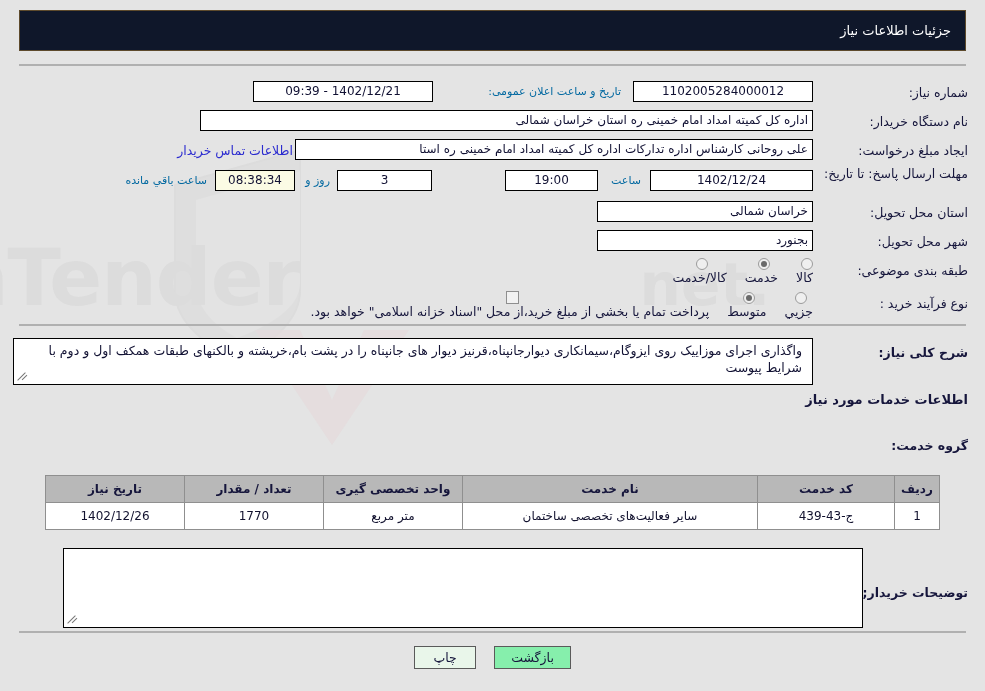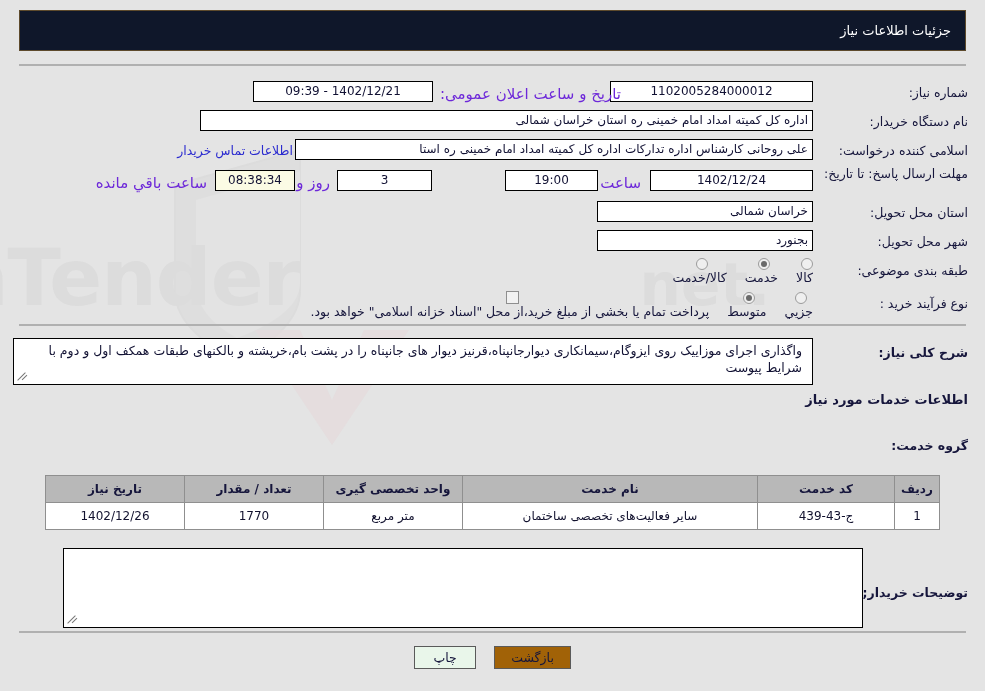--- a/index.html
+++ b/index.html
@@ -89,22 +89,22 @@
     text-align: center;
     white-space: nowrap;
     overflow: hidden;
     position: absolute;
     z-index: 12;
   }
   .fld.rtl-text { text-align: right; direction: rtl; padding-left: 8px; }
   .fld.cream { background: #fbfbe4; }
   .inline-lbl {
     position: absolute;
-    color: #6d28d9;
-    font-size: 15px;
+    color: #0369a1;
+    font-size: 11px;
     white-space: nowrap;
     z-index: 12;
   }
   .link {
     position: absolute;
     color: #2b2bcf;
     font-size: 12.5px;
     text-decoration: none;
     white-space: nowrap;
     cursor: pointer;
@@ -264,21 +264,21 @@
     border: 1px solid #5a5a5a;
     font-size: 12.5px;
     color: #16163c;
     padding: 3px 16px;
     min-width: 62px;
     text-align: center;
     cursor: pointer;
     line-height: 15px;
   }
   .btn-print { background: #e9f6ea; }
-  .btn-back  { background: #a16207; }
+  .btn-back  { background: #86efac; }
 </style>
 </head>
 <body>
 
 <div id="page">
 
   <svg class="watermark" viewBox="0 0 985 691" xmlns="http://www.w3.org/2000/svg">
     <g opacity="0.20">
 
       <path d="M175 185 L300 150 L300 290 Q300 330 237 360 Q175 330 175 290 Z" fill="#c9c9c9" stroke="#bdbdbd" stroke-width="2"></path>
@@ -292,29 +292,29 @@
   </svg>
 
   <div class="header-bar">
     <span class="header-title">جزئیات اطلاعات نیاز</span>
   </div>
 
   <div class="section-top"></div>
   <div class="section-bottom"></div>
 
   <div class="lbl-col" style="top:85px;">شماره نیاز:</div>
-  <div class="fld" style="right:172px; top:81px; width:203px;">1102005284000012</div>
+  <div class="fld" style="right:172px; top:81px; width:180px;">1102005284000012</div>
 
   <div class="inline-lbl" style="right:364px; top:85px;">تاریخ و ساعت اعلان عمومی:</div>
   <div class="fld" style="right:552px; top:81px; width:180px;">1402/12/21 - 09:39</div>
 
   <div class="lbl-col" style="top:114px;">نام دستگاه خریدار:</div>
   <div class="fld rtl-text" style="right:172px; top:110px; width:613px;">اداره کل کمیته امداد امام خمینی  ره  استان خراسان شمالی</div>
 
-  <div class="lbl-col" style="top:143px;">اسلامی کننده درخواست:</div>
+  <div class="lbl-col" style="top:143px;">ایجاد مبلغ درخواست:</div>
   <div class="fld rtl-text" style="right:172px; top:139px; width:518px;">علی روحانی کارشناس اداره تدارکات اداره کل کمیته امداد امام خمینی  ره  استا</div>
   <a class="link" style="right:692px; top:143px;">اطلاعات تماس خریدار</a>
 
   <div class="lbl-col" style="top:166px;">مهلت ارسال پاسخ: تا تاریخ:</div>
   <div class="fld" style="right:172px; top:170px; width:163px;">1402/12/24</div>
   <div class="inline-lbl" style="right:344px; top:174px;">ساعت</div>
   <div class="fld" style="right:387px; top:170px; width:93px;">19:00</div>
   <div class="fld" style="right:553px; top:170px; width:95px;">3</div>
   <div class="inline-lbl" style="right:655px; top:174px;">روز و</div>
   <div class="fld cream" style="right:690px; top:170px; width:80px;">08:38:34</div>

